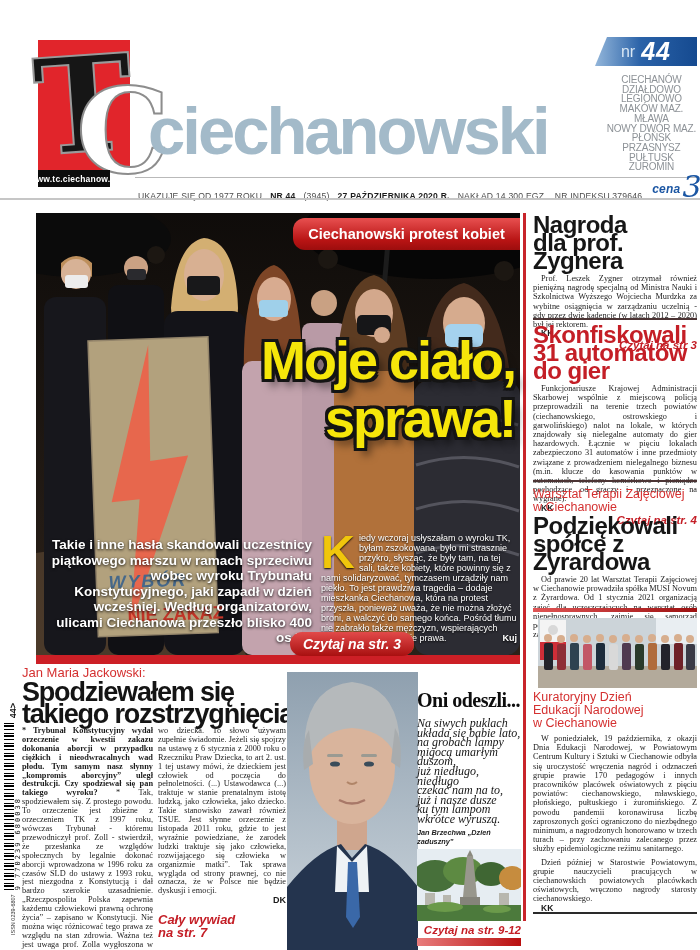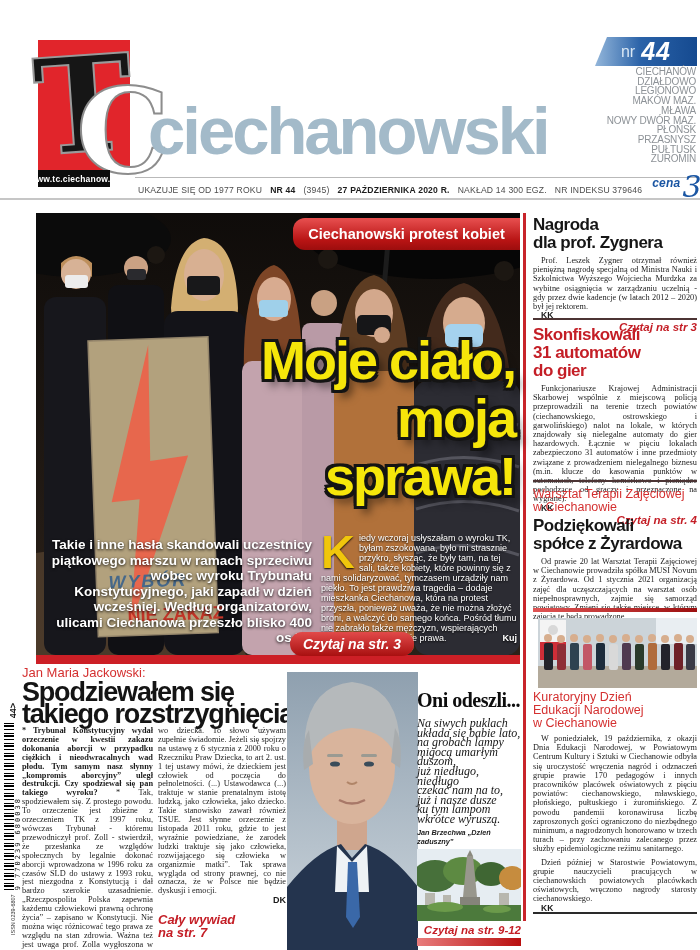--- a/index.html
+++ b/index.html
@@ -14,29 +14,29 @@
   .logo-bar{left:38px;top:170px;width:72px;height:17px;background:#0c0c0c;color:#fff;
             font-size:8.5px;font-weight:bold;display:flex;align-items:center;justify-content:center;letter-spacing:.2px}
   .mast-title1{left:140px;top:26px;font-size:88px;font-weight:bold;color:#1b56a3;letter-spacing:-4px;line-height:1;z-index:3}
   .mast-title2{left:148px;top:97px;font-size:67px;font-weight:bold;color:#a3bac9;letter-spacing:-3px;line-height:1;z-index:2}
   .issue-badge{left:595px;top:37px;width:102px;height:29px;
                background:linear-gradient(90deg,#93b6da 0%,#2a62a8 45%,#154a90 100%);
                clip-path:polygon(12px 0,100% 0,100% 100%,0 100%);
                display:flex;align-items:center;justify-content:center;gap:6px;z-index:4}
   .issue-prefix{color:#d9e7f4;font-size:16px}
   .issue-number{color:#fff;font-size:25px;font-weight:bold;font-style:italic;letter-spacing:1px}
-  .cities{right:4px;top:67px;text-align:right;font-size:10px;line-height:9.7px;color:#8d9297;letter-spacing:-.2px;z-index:4}
+  .cities{right:4px;top:75px;text-align:center;font-size:10px;line-height:9.7px;color:#8d9297;letter-spacing:-.2px;z-index:4}
   .cities span{display:block}
   .rule-top{left:135px;top:177px;width:562px;height:1px;background:#b9b9b9}
   .rule-bottom{left:0;top:198px;width:700px;height:2px;background:#c6c6c6}
   .info-line{left:138px;top:181px;width:560px;display:flex;align-items:baseline;gap:8px;
              font-size:8.6px;color:#4c4c4c;letter-spacing:.2px;white-space:nowrap}
   .info-bold{font-weight:bold;color:#1d1d1d}
   .price{display:flex;align-items:flex-start;margin-left:2px;position:relative;top:-6px}
-  .price-label{color:#1b56a3;font-style:italic;font-weight:bold;font-size:12px;margin-right:2px;margin-top:1px}
+  .price-label{color:#1b56a3;font-style:italic;font-weight:bold;font-size:12px;margin-right:2px;margin-top:7px}
   .price-amount{font-family:"DejaVu Serif",serif;font-style:italic;font-size:30px;color:#1b56a3;line-height:24px}
 
   
   .lead-photo{left:36px;top:213px;width:484px;height:442px}
   .lead-photo svg{width:100%;height:100%;display:block}
   .lead-banner{left:293px;top:218px;width:227px;height:32px;border-radius:12px 0 0 12px;
                background:linear-gradient(180deg,#e85050,#b81414 70%,#9c0d0d);
                color:#fff;font-weight:bold;font-size:14.5px;display:flex;align-items:center;justify-content:center;z-index:5}
   .lead-headline{right:185px;top:331px;text-align:right;z-index:5;
                  font-size:54px;line-height:58px;font-weight:bold;letter-spacing:-2px;color:#f6e60a;
@@ -52,21 +52,21 @@
   .quote-author{float:right;font-weight:bold}
   .lead-readmore{left:290px;top:632px;width:124px;height:24px;border-radius:12px;z-index:6;
                  background:linear-gradient(180deg,#e24a4a,#a81010);
                  color:#fff;font-style:italic;font-weight:bold;font-size:14px;
                  display:flex;align-items:center;justify-content:center}
   .photo-bottom-bar{left:36px;top:655px;width:484px;height:9px;background:#cc1f26}
   .vline{left:523px;top:213px;width:3px;height:708px;background:#c8242a}
 
   
   .rc{left:533px;width:164px}
-  .rc-headline{font-size:17px;line-height:18px;font-weight:bold;color:#161616;letter-spacing:-.5px;white-space:pre-line}
+  .rc-headline{font-size:24px;line-height:18px;font-weight:bold;color:#161616;letter-spacing:-.5px;white-space:pre-line}
   .rc-headline.red{color:#c41e26}
   .rc-headline.blue{color:#1b4fa0;font-size:20px;line-height:20px}
   .rc-kicker{font-size:12.5px;line-height:13px;color:#d43030;white-space:pre-line;margin-bottom:3px}
   .rc-body{margin-top:4px;font-family:"Liberation Serif",serif;font-size:8.3px;line-height:9.2px;
            text-align:justify;text-indent:8px;color:#1b1b1b}
   .rc-author{display:block;text-align:left;font-weight:bold;font-size:8.5px;font-family:"Liberation Sans",sans-serif}
   .rc-readmore{color:#c41e26;font-weight:bold;font-style:italic;font-size:11.5px;text-align:right;margin-top:1px}
   .rc-readmore.center{text-align:center}
   .sep{left:533px;width:164px;height:2px;background:#4c3434}
   .rule-red{left:533px;width:164px;height:4px;background:linear-gradient(90deg,#e05555,#9c1010)}
@@ -216,21 +216,20 @@
         <text x="12" y="248" font-size="18" font-weight="bold" font-style="italic" fill="#46688a" letter-spacing="2" font-family="Liberation Sans, sans-serif">WYBÓR</text>
         <text x="30" y="282" font-size="18" font-weight="bold" fill="#c13427" font-family="Liberation Sans, sans-serif">NIE ZAKAZ</text>
       </g>
     </svg>
   </div>
 
   <div class="abs lead-banner">Ciechanowski protest kobiet</div>
 
   <div class="abs lead-headline">
     <span>Moje ciało,</span>
-    <span>moja</span>
     <span>sprawa!</span>
   </div>
 
   <div class="abs lead-standfirst">Takie i inne hasła skandowali uczestnicy piątkowego marszu w ramach sprzeciwu wobec wyroku Trybunału Konstytucyjnego, jaki zapadł w dzień wcześniej. Według organizatorów, ulicami Ciechanowa przeszło blisko 400 osób.</div>
 
   <div class="abs lead-quote">
     <span class="dropcap">K</span><span>iedy wczoraj usłyszałam o wyroku TK, byłam zszokowana, było mi strasznie przykro, słysząc, że były tam, na tej sali, także kobiety, które powinny się z nami solidaryzować, tymczasem urządziły nam piekło. To jest prawdziwa tragedia – dodaje mieszkanka Ciechanowa, która na protest przyszła, ponieważ uważa, że nie można złożyć broni, a walczyć do samego końca. Pośród tłumu nie zabrakło także mężczyzn, wspierających kobiety w walce o swoje prawa.</span>
     <span class="quote-author">Kuj</span>
   </div>
 

